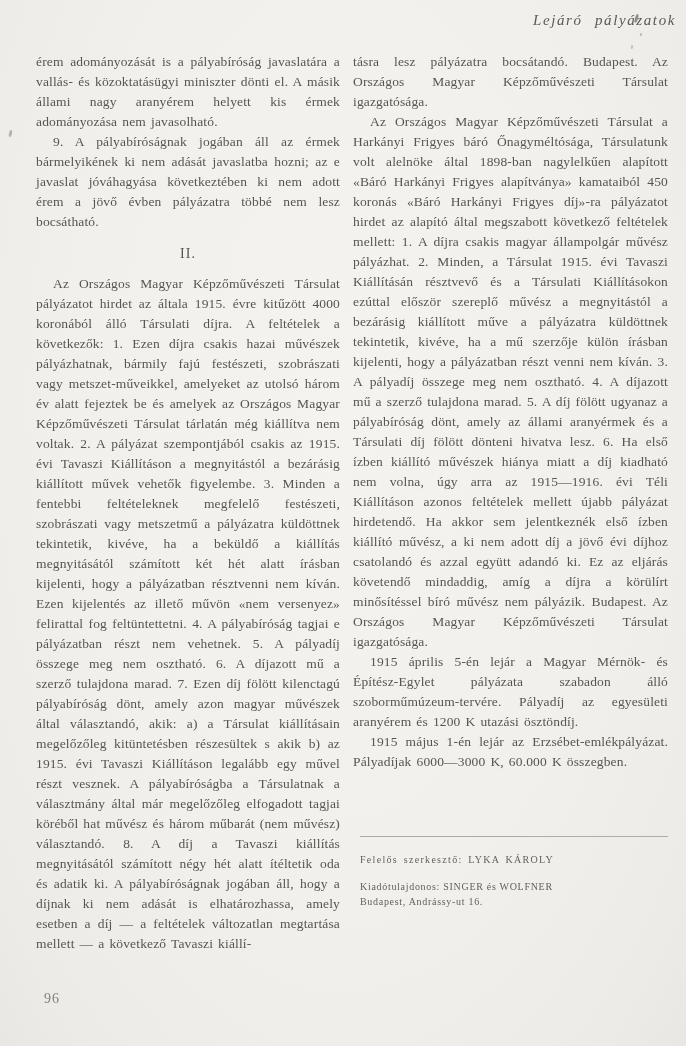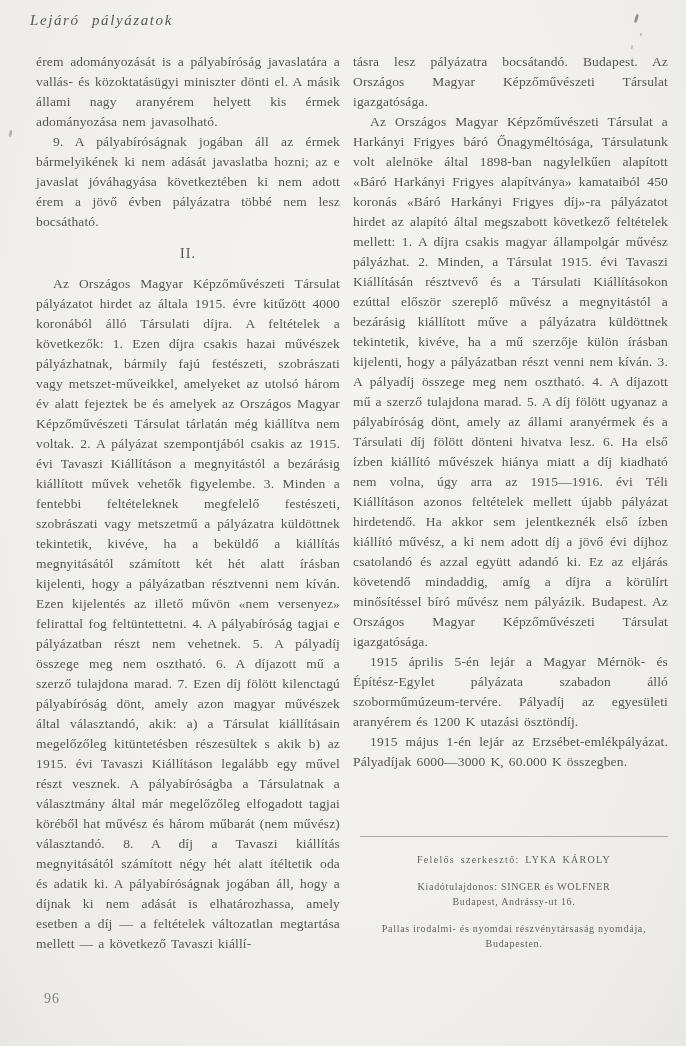--- a/index.html
+++ b/index.html
@@ -12,21 +12,21 @@
   .page {
     position: relative;
     width: 686px; height: 1046px;
     overflow: hidden;
     background: radial-gradient(ellipse at 50% 38%, #f4f3ef 0%, #f1f0ec 55%, #ecebe7 88%, #e8e7e3 100%);
     color: #57554f;
   }
   .running-head {
     position: absolute;
     top: 12px; left: 30px; right: 10px;
-    text-align: left;
+    text-align: right;
     font-style: italic;
     font-size: 15px;
     letter-spacing: 1.6px;
     word-spacing: 7px;
     color: #5b5954;
   }
   .columns {
     position: absolute;
     top: 52px; left: 36px;
     width: 632px;
@@ -43,21 +43,20 @@
     text-align: center;
     font-size: 14px;
     letter-spacing: 1px;
     margin: 12px 0 10px 0;
     color: #57554f;
   }
   .footer-block {
     position: absolute;
     left: 360px; top: 836px;
     width: 308px;
-    text-align: center;
     font-size: 10px;
     line-height: 15px;
     color: #63615c;
   }
   .footer-rule {
     border: none;
     border-top: 1px solid #aeaca7;
     margin: 0;
     width: 100%;
   }
@@ -111,21 +110,17 @@
 
   </div>
 
   <div class="footer-block">
     <hr class="footer-rule">
     <div class="footer-editor">Felelős szerkesztő: LYKA KÁROLY</div>
     <div class="footer-group">
       <div>Kiadótulajdonos: SINGER és WOLFNER</div>
       <div>Budapest, Andrássy-ut 16.</div>
     </div>
-    <div class="footer-group">
-      <div>Pallas irodalmi- és nyomdai részvénytársaság nyomdája,</div>
-      <div>Budapesten.</div>
-    </div>
   </div>
 
   <div class="page-number">96</div>
 
 </div>
 
 </body></html>

